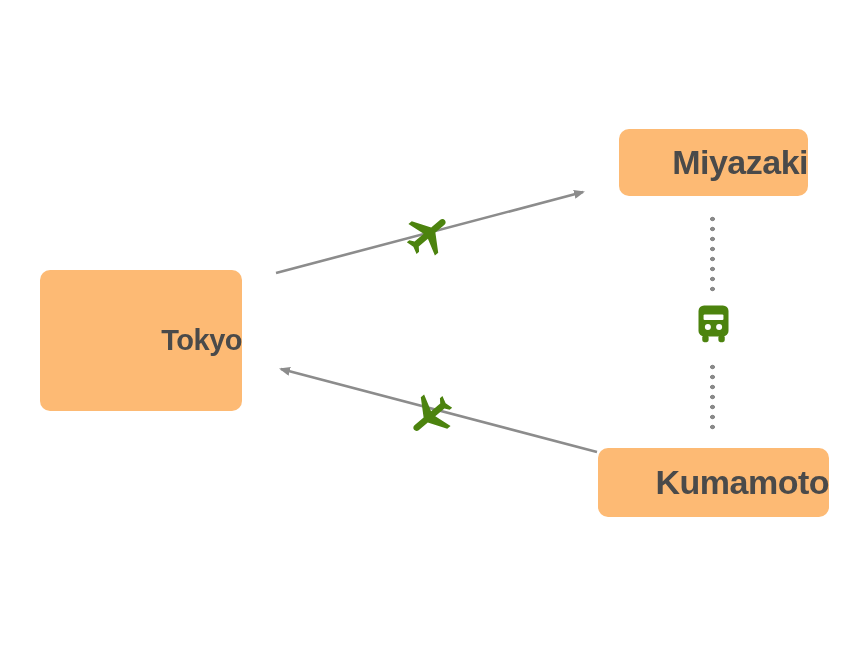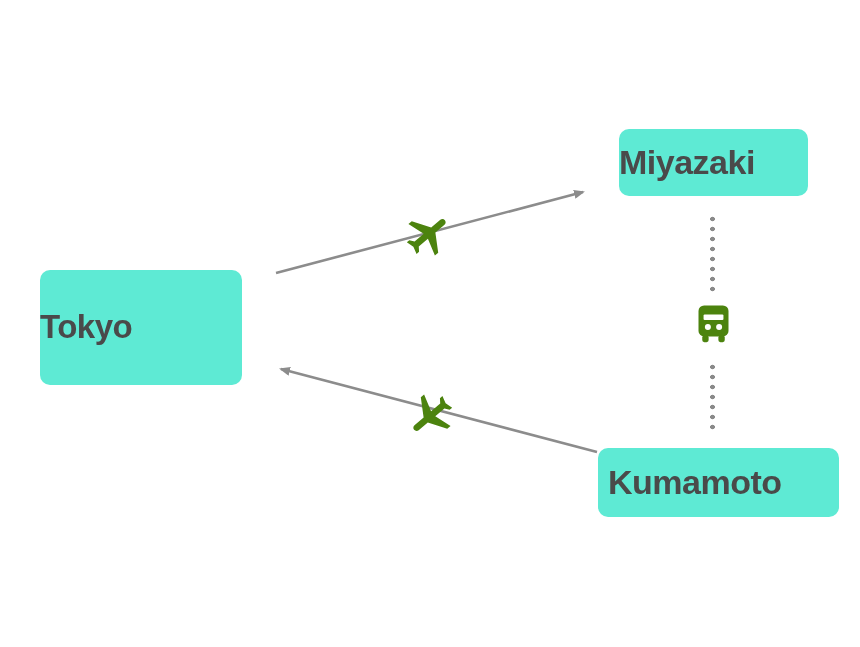--- a/index.html
+++ b/index.html
@@ -12,36 +12,36 @@
     font-family: "Liberation Sans", "DejaVu Sans", sans-serif;
   }
   .overlay {
     position: absolute;
     left: 0; top: 0;
     width: 860px; height: 647px;
     pointer-events: none;
   }
   .node {
     position: absolute;
-    background: #5eead4;
+    background: #fdba74;
     border-radius: 10px;
     display: flex;
     flex-direction: column;
-    align-items: flex-start;
+    align-items: flex-end;
     justify-content: center;
     color: #4a4a4a;
     font-weight: bold;
     font-size: 34px;
     line-height: 1.35;
     text-align: center;
     letter-spacing: -0.5px;
   }
-  .node-tokyo    { left: 40px;  top: 270px; width: 202px; height: 115px; font-size: 33px; }
+  .node-tokyo    { left: 40px;  top: 270px; width: 202px; height: 141px; font-size: 29px; }
   .node-miyazaki { left: 619px; top: 129px; width: 189px; height: 67px; }
-  .node-kumamoto { left: 598px; top: 448px; width: 231px; height: 69px; padding-left: 10px; }
+  .node-kumamoto { left: 598px; top: 448px; width: 231px; height: 69px; }
   .ticon { position: absolute; }
   .ticon svg { display: block; width: 100%; height: 100%; }
   .plane-outbound { left: 403px; top: 209px; width: 52px; height: 52px; transform: rotate(50deg); }
   .plane-return   { left: 404px; top: 389px; width: 52px; height: 52px; transform: rotate(230deg); }
   .bus            { left: 691px; top: 300px; width: 45px; height: 46px; }
   .dots {
     position: absolute;
     width: 5px;
     left: 710px;
     background-image: radial-gradient(circle 2.2px at 50% 50%, #8a8a8a 2.1px, transparent 2.6px);

